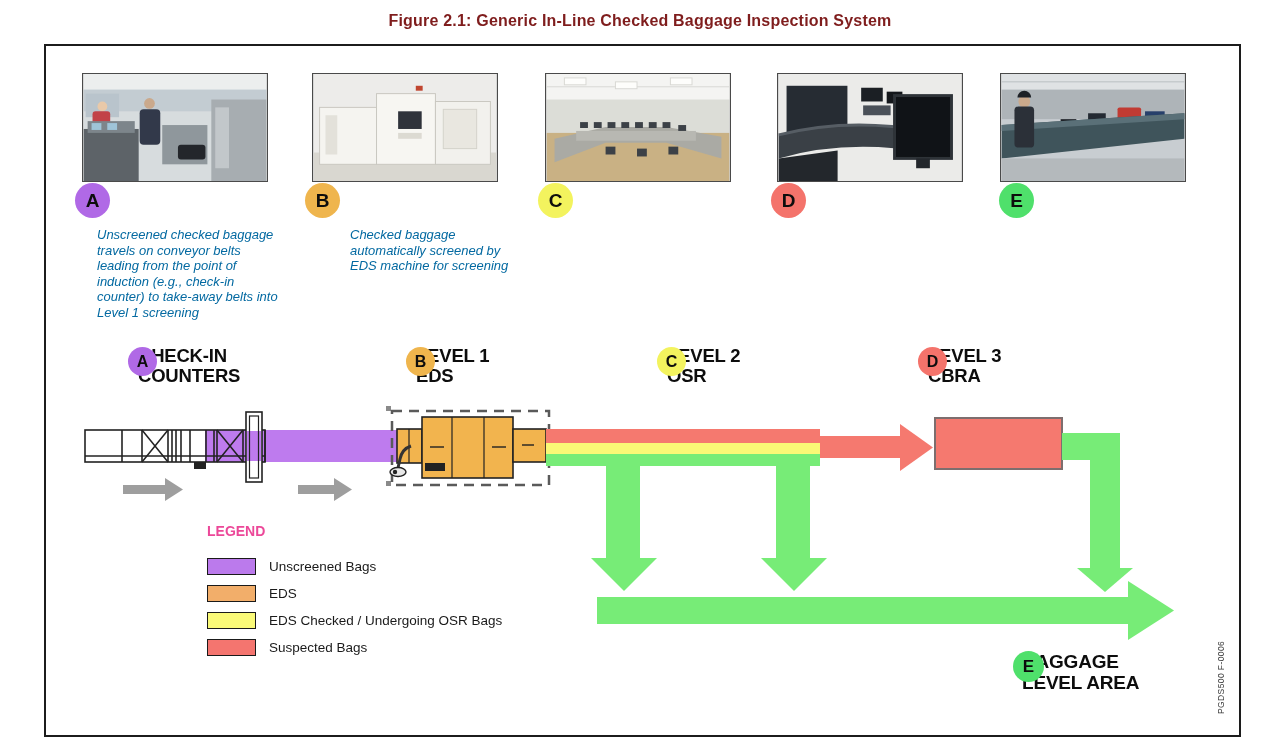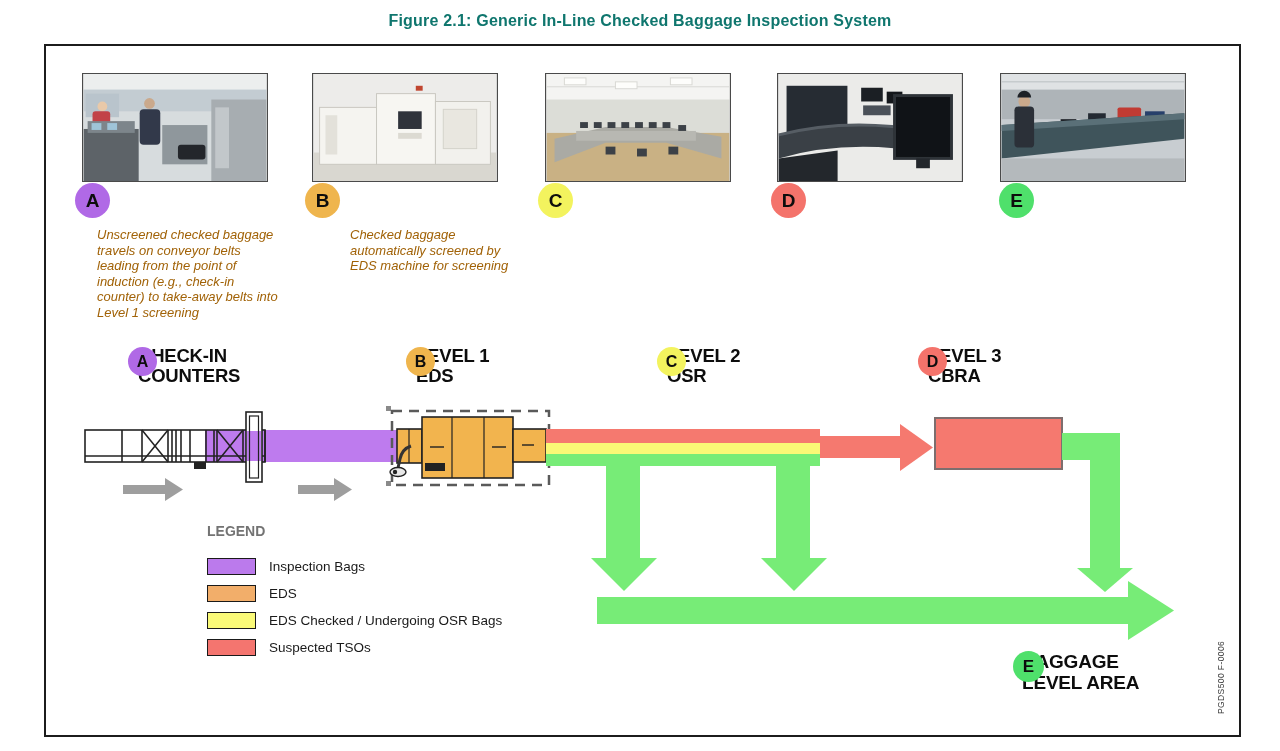--- a/index.html
+++ b/index.html
@@ -1,34 +1,34 @@
 <!DOCTYPE html>
 <html><head>
 <meta charset="utf-8">
 <style>
   html,body{margin:0;padding:0;background:#fff;}
   .page{position:relative;width:1280px;height:751px;background:#fff;overflow:hidden;
         font-family:"Liberation Sans", sans-serif;color:#111;}
   .figure-title{position:absolute;top:12px;left:0;width:100%;text-align:center;
-        font-size:16px;font-weight:bold;letter-spacing:.2px;color:#0f766e;}
+        font-size:16px;font-weight:bold;letter-spacing:.2px;color:#7f1d1d;}
   .figure-box{position:absolute;left:44px;top:44px;width:1197px;height:693px;
         border:2px solid #1c1c1c;background:#fff;box-sizing:border-box;}
   .flow{position:absolute;left:0;top:0;width:1280px;height:751px;pointer-events:none;}
   .photo{position:absolute;top:73px;width:186px;height:109px;border:1.5px solid #4a4a4a;
         box-sizing:border-box;overflow:hidden;background:#ccc;}
   .photo svg{display:block;width:100%;height:100%;}
   .badge{position:absolute;border-radius:50%;display:flex;align-items:center;justify-content:center;
         font-weight:bold;color:#0d0d0d;}
   .photo-badge{width:35px;height:35px;top:183px;font-size:19px;}
-  .caption{position:absolute;top:227px;font-style:italic;font-size:13px;line-height:15.5px;color:#a16207;}
+  .caption{position:absolute;top:227px;font-style:italic;font-size:13px;line-height:15.5px;color:#0369a1;}
   .stage-label{position:absolute;display:flex;align-items:flex-start;}
   .stage-badge{width:29px;height:29px;font-size:16px;margin-top:1px;flex:0 0 auto;}
   .stage-text{font-weight:bold;font-size:18.5px;line-height:19.5px;letter-spacing:-.2px;
         color:#0d0d0d;margin-left:10px;white-space:nowrap;}
-  .legend-title{position:absolute;left:207px;top:523px;font-size:14px;font-weight:bold;color:#737373;}
+  .legend-title{position:absolute;left:207px;top:523px;font-size:14px;font-weight:bold;color:#ec4899;}
   .legend{position:absolute;left:207px;top:558px;}
   .legend-row{display:flex;align-items:center;height:16px;margin-bottom:11px;}
   .swatch{width:47px;height:15px;border:1.5px solid #1a1a1a;box-sizing:content-box;flex:0 0 auto;}
   .legend-label{margin-left:13px;font-size:13.5px;color:#1a1a1a;white-space:nowrap;}
   .makeup-label{position:absolute;left:1013px;top:651px;display:flex;align-items:flex-start;}
   .makeup-badge{width:31px;height:31px;font-size:17px;flex:0 0 auto;}
   .makeup-text{font-weight:bold;font-size:19px;line-height:21px;letter-spacing:-.2px;
         color:#0d0d0d;margin-left:9px;white-space:nowrap;}
   .doc-code{position:absolute;left:1216px;top:714px;transform:rotate(-90deg);transform-origin:0 0;
         font-size:8.5px;letter-spacing:.4px;color:#3a3a3a;white-space:nowrap;}
@@ -278,33 +278,33 @@
     <div class="stage-text">
         <div>LEVEL 3</div>
         <div>CBRA</div>
       </div>
   </div>
 
   <div class="legend-title">LEGEND</div>
   <div class="legend">
     <div class="legend-row">
       <div class="swatch" style="background-color: rgb(187, 122, 236);"></div>
-      <div class="legend-label">Inspection Bags</div>
+      <div class="legend-label">Unscreened Bags</div>
     </div>
     <div class="legend-row">
       <div class="swatch" style="background-color: rgb(242, 174, 106);"></div>
       <div class="legend-label">EDS</div>
     </div>
     <div class="legend-row">
       <div class="swatch" style="background-color: rgb(250, 250, 120);"></div>
       <div class="legend-label">EDS Checked / Undergoing OSR Bags</div>
     </div>
     <div class="legend-row">
       <div class="swatch" style="background-color: rgb(244, 117, 111);"></div>
-      <div class="legend-label">Suspected TSOs</div>
+      <div class="legend-label">Suspected Bags</div>
     </div>
   </div>
 
   <div class="makeup-label">
     <div class="badge makeup-badge" style="background-color: rgb(79, 224, 107);">
         <span>E</span>
       </div>
     <div class="makeup-text">
         <div>BAGGAGE</div>
         <div>LEVEL AREA</div>

